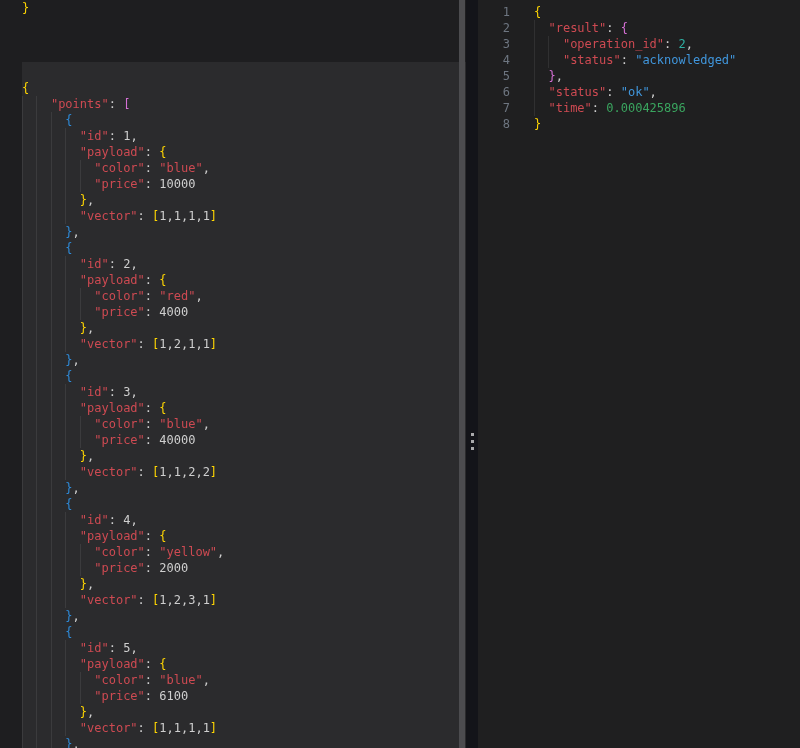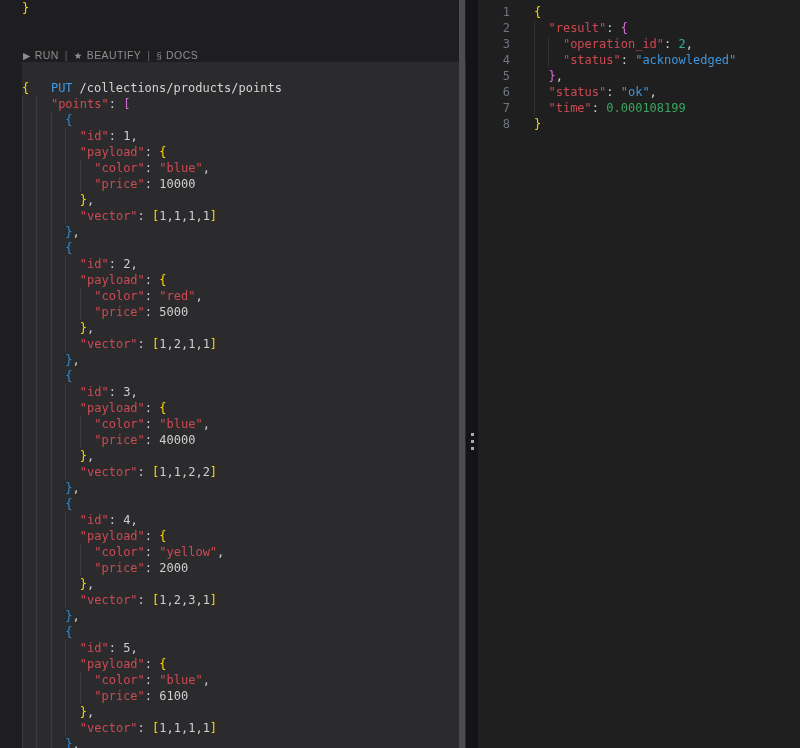--- a/index.html
+++ b/index.html
@@ -50,45 +50,39 @@
     position:absolute;left:56px;top:0;height:16px;line-height:16px;
     font-size:12px;white-space:pre;color:#cfcfcf;
   }
 </style>
 </head>
 <body>
 
 <div class="pane pane-left">
   <div class="block-highlight"></div>
 
-  <div class="codelens">
-    <span class="lens-btn"><span class="ico">▶</span><span>RUN</span></span><span class="lens-sep">|</span><span class="lens-btn"><span class="ico">★</span><span>BEAUTIFY</span></span><span class="lens-sep">|</span><span class="lens-btn"><span class="ico">§</span><span>DOCS</span></span>
-  </div>
 
-  <div class="code-line request-line">
-    <span class="tk-kw">PUT</span><span class="req-path">/collections/products/points</span>
-  </div>
 
   <div id="request-lines">
       <div class="code-line" style="top: 0px;"><span class="tk-b1">}</span></div>
       <div class="code-line" style="top: 80px;"><span class="tk-b1">{</span></div>
       <div class="code-line" style="top: 96px;"><i class="guide" style="left: 0px;"></i><i class="guide" style="left: 14.44px;"></i><span class="tk-p">    </span><span class="tk-k">"points"</span><span class="tk-p">: </span><span class="tk-b2">[</span></div>
       <div class="code-line" style="top: 112px;"><i class="guide" style="left: 0px;"></i><i class="guide" style="left: 14.44px;"></i><i class="guide" style="left: 28.88px;"></i><span class="tk-p">      </span><span class="tk-b3">{</span></div>
       <div class="code-line" style="top: 128px;"><i class="guide" style="left: 0px;"></i><i class="guide" style="left: 14.44px;"></i><i class="guide" style="left: 28.88px;"></i><i class="guide" style="left: 43.32px;"></i><span class="tk-p">        </span><span class="tk-k">"id"</span><span class="tk-p">: 1,</span></div>
       <div class="code-line" style="top: 144px;"><i class="guide" style="left: 0px;"></i><i class="guide" style="left: 14.44px;"></i><i class="guide" style="left: 28.88px;"></i><i class="guide" style="left: 43.32px;"></i><span class="tk-p">        </span><span class="tk-k">"payload"</span><span class="tk-p">: </span><span class="tk-b1">{</span></div>
       <div class="code-line" style="top: 160px;"><i class="guide" style="left: 0px;"></i><i class="guide" style="left: 14.44px;"></i><i class="guide" style="left: 28.88px;"></i><i class="guide" style="left: 43.32px;"></i><i class="guide" style="left: 57.76px;"></i><span class="tk-p">          </span><span class="tk-k">"color"</span><span class="tk-p">: </span><span class="tk-sr">"blue"</span><span class="tk-p">,</span></div>
       <div class="code-line" style="top: 176px;"><i class="guide" style="left: 0px;"></i><i class="guide" style="left: 14.44px;"></i><i class="guide" style="left: 28.88px;"></i><i class="guide" style="left: 43.32px;"></i><i class="guide" style="left: 57.76px;"></i><span class="tk-p">          </span><span class="tk-k">"price"</span><span class="tk-p">: 10000</span></div>
       <div class="code-line" style="top: 192px;"><i class="guide" style="left: 0px;"></i><i class="guide" style="left: 14.44px;"></i><i class="guide" style="left: 28.88px;"></i><i class="guide" style="left: 43.32px;"></i><span class="tk-p">        </span><span class="tk-b1">}</span><span class="tk-p">,</span></div>
       <div class="code-line" style="top: 208px;"><i class="guide" style="left: 0px;"></i><i class="guide" style="left: 14.44px;"></i><i class="guide" style="left: 28.88px;"></i><i class="guide" style="left: 43.32px;"></i><span class="tk-p">        </span><span class="tk-k">"vector"</span><span class="tk-p">: </span><span class="tk-b1">[</span><span class="tk-p">1,1,1,1</span><span class="tk-b1">]</span></div>
       <div class="code-line" style="top: 224px;"><i class="guide" style="left: 0px;"></i><i class="guide" style="left: 14.44px;"></i><i class="guide" style="left: 28.88px;"></i><span class="tk-p">      </span><span class="tk-b3">}</span><span class="tk-p">,</span></div>
       <div class="code-line" style="top: 240px;"><i class="guide" style="left: 0px;"></i><i class="guide" style="left: 14.44px;"></i><i class="guide" style="left: 28.88px;"></i><span class="tk-p">      </span><span class="tk-b3">{</span></div>
       <div class="code-line" style="top: 256px;"><i class="guide" style="left: 0px;"></i><i class="guide" style="left: 14.44px;"></i><i class="guide" style="left: 28.88px;"></i><i class="guide" style="left: 43.32px;"></i><span class="tk-p">        </span><span class="tk-k">"id"</span><span class="tk-p">: 2,</span></div>
       <div class="code-line" style="top: 272px;"><i class="guide" style="left: 0px;"></i><i class="guide" style="left: 14.44px;"></i><i class="guide" style="left: 28.88px;"></i><i class="guide" style="left: 43.32px;"></i><span class="tk-p">        </span><span class="tk-k">"payload"</span><span class="tk-p">: </span><span class="tk-b1">{</span></div>
       <div class="code-line" style="top: 288px;"><i class="guide" style="left: 0px;"></i><i class="guide" style="left: 14.44px;"></i><i class="guide" style="left: 28.88px;"></i><i class="guide" style="left: 43.32px;"></i><i class="guide" style="left: 57.76px;"></i><span class="tk-p">          </span><span class="tk-k">"color"</span><span class="tk-p">: </span><span class="tk-sr">"red"</span><span class="tk-p">,</span></div>
-      <div class="code-line" style="top: 304px;"><i class="guide" style="left: 0px;"></i><i class="guide" style="left: 14.44px;"></i><i class="guide" style="left: 28.88px;"></i><i class="guide" style="left: 43.32px;"></i><i class="guide" style="left: 57.76px;"></i><span class="tk-p">          </span><span class="tk-k">"price"</span><span class="tk-p">: 5000</span></div>
+      <div class="code-line" style="top: 304px;"><i class="guide" style="left: 0px;"></i><i class="guide" style="left: 14.44px;"></i><i class="guide" style="left: 28.88px;"></i><i class="guide" style="left: 43.32px;"></i><i class="guide" style="left: 57.76px;"></i><span class="tk-p">          </span><span class="tk-k">"price"</span><span class="tk-p">: 4000</span></div>
       <div class="code-line" style="top: 320px;"><i class="guide" style="left: 0px;"></i><i class="guide" style="left: 14.44px;"></i><i class="guide" style="left: 28.88px;"></i><i class="guide" style="left: 43.32px;"></i><span class="tk-p">        </span><span class="tk-b1">}</span><span class="tk-p">,</span></div>
       <div class="code-line" style="top: 336px;"><i class="guide" style="left: 0px;"></i><i class="guide" style="left: 14.44px;"></i><i class="guide" style="left: 28.88px;"></i><i class="guide" style="left: 43.32px;"></i><span class="tk-p">        </span><span class="tk-k">"vector"</span><span class="tk-p">: </span><span class="tk-b1">[</span><span class="tk-p">1,2,1,1</span><span class="tk-b1">]</span></div>
       <div class="code-line" style="top: 352px;"><i class="guide" style="left: 0px;"></i><i class="guide" style="left: 14.44px;"></i><i class="guide" style="left: 28.88px;"></i><span class="tk-p">      </span><span class="tk-b3">}</span><span class="tk-p">,</span></div>
       <div class="code-line" style="top: 368px;"><i class="guide" style="left: 0px;"></i><i class="guide" style="left: 14.44px;"></i><i class="guide" style="left: 28.88px;"></i><span class="tk-p">      </span><span class="tk-b3">{</span></div>
       <div class="code-line" style="top: 384px;"><i class="guide" style="left: 0px;"></i><i class="guide" style="left: 14.44px;"></i><i class="guide" style="left: 28.88px;"></i><i class="guide" style="left: 43.32px;"></i><span class="tk-p">        </span><span class="tk-k">"id"</span><span class="tk-p">: 3,</span></div>
       <div class="code-line" style="top: 400px;"><i class="guide" style="left: 0px;"></i><i class="guide" style="left: 14.44px;"></i><i class="guide" style="left: 28.88px;"></i><i class="guide" style="left: 43.32px;"></i><span class="tk-p">        </span><span class="tk-k">"payload"</span><span class="tk-p">: </span><span class="tk-b1">{</span></div>
       <div class="code-line" style="top: 416px;"><i class="guide" style="left: 0px;"></i><i class="guide" style="left: 14.44px;"></i><i class="guide" style="left: 28.88px;"></i><i class="guide" style="left: 43.32px;"></i><i class="guide" style="left: 57.76px;"></i><span class="tk-p">          </span><span class="tk-k">"color"</span><span class="tk-p">: </span><span class="tk-sr">"blue"</span><span class="tk-p">,</span></div>
       <div class="code-line" style="top: 432px;"><i class="guide" style="left: 0px;"></i><i class="guide" style="left: 14.44px;"></i><i class="guide" style="left: 28.88px;"></i><i class="guide" style="left: 43.32px;"></i><i class="guide" style="left: 57.76px;"></i><span class="tk-p">          </span><span class="tk-k">"price"</span><span class="tk-p">: 40000</span></div>
       <div class="code-line" style="top: 448px;"><i class="guide" style="left: 0px;"></i><i class="guide" style="left: 14.44px;"></i><i class="guide" style="left: 28.88px;"></i><i class="guide" style="left: 43.32px;"></i><span class="tk-p">        </span><span class="tk-b1">}</span><span class="tk-p">,</span></div>
       <div class="code-line" style="top: 464px;"><i class="guide" style="left: 0px;"></i><i class="guide" style="left: 14.44px;"></i><i class="guide" style="left: 28.88px;"></i><i class="guide" style="left: 43.32px;"></i><span class="tk-p">        </span><span class="tk-k">"vector"</span><span class="tk-p">: </span><span class="tk-b1">[</span><span class="tk-p">1,1,2,2</span><span class="tk-b1">]</span></div>
@@ -143,20 +137,20 @@
       <div class="resp-row" style="top: 68px;">
         <div class="resp-num">5</div>
         <div class="resp-code"><i class="guide" style="left: 0px;"></i><span class="tk-p">  </span><span class="tk-b2">}</span><span class="tk-p">,</span></div>
       </div>
       <div class="resp-row" style="top: 84px;">
         <div class="resp-num">6</div>
         <div class="resp-code"><i class="guide" style="left: 0px;"></i><span class="tk-p">  </span><span class="tk-k">"status"</span><span class="tk-p">: </span><span class="tk-sb">"ok"</span><span class="tk-p">,</span></div>
       </div>
       <div class="resp-row" style="top: 100px;">
         <div class="resp-num">7</div>
-        <div class="resp-code"><i class="guide" style="left: 0px;"></i><span class="tk-p">  </span><span class="tk-k">"time"</span><span class="tk-p">: </span><span class="tk-ng">0.000108199</span></div>
+        <div class="resp-code"><i class="guide" style="left: 0px;"></i><span class="tk-p">  </span><span class="tk-k">"time"</span><span class="tk-p">: </span><span class="tk-ng">0.000425896</span></div>
       </div>
       <div class="resp-row" style="top: 116px;">
         <div class="resp-num">8</div>
         <div class="resp-code"><span class="tk-b1">}</span></div>
       </div>
     </div>
 </div>
 
 </body></html>

